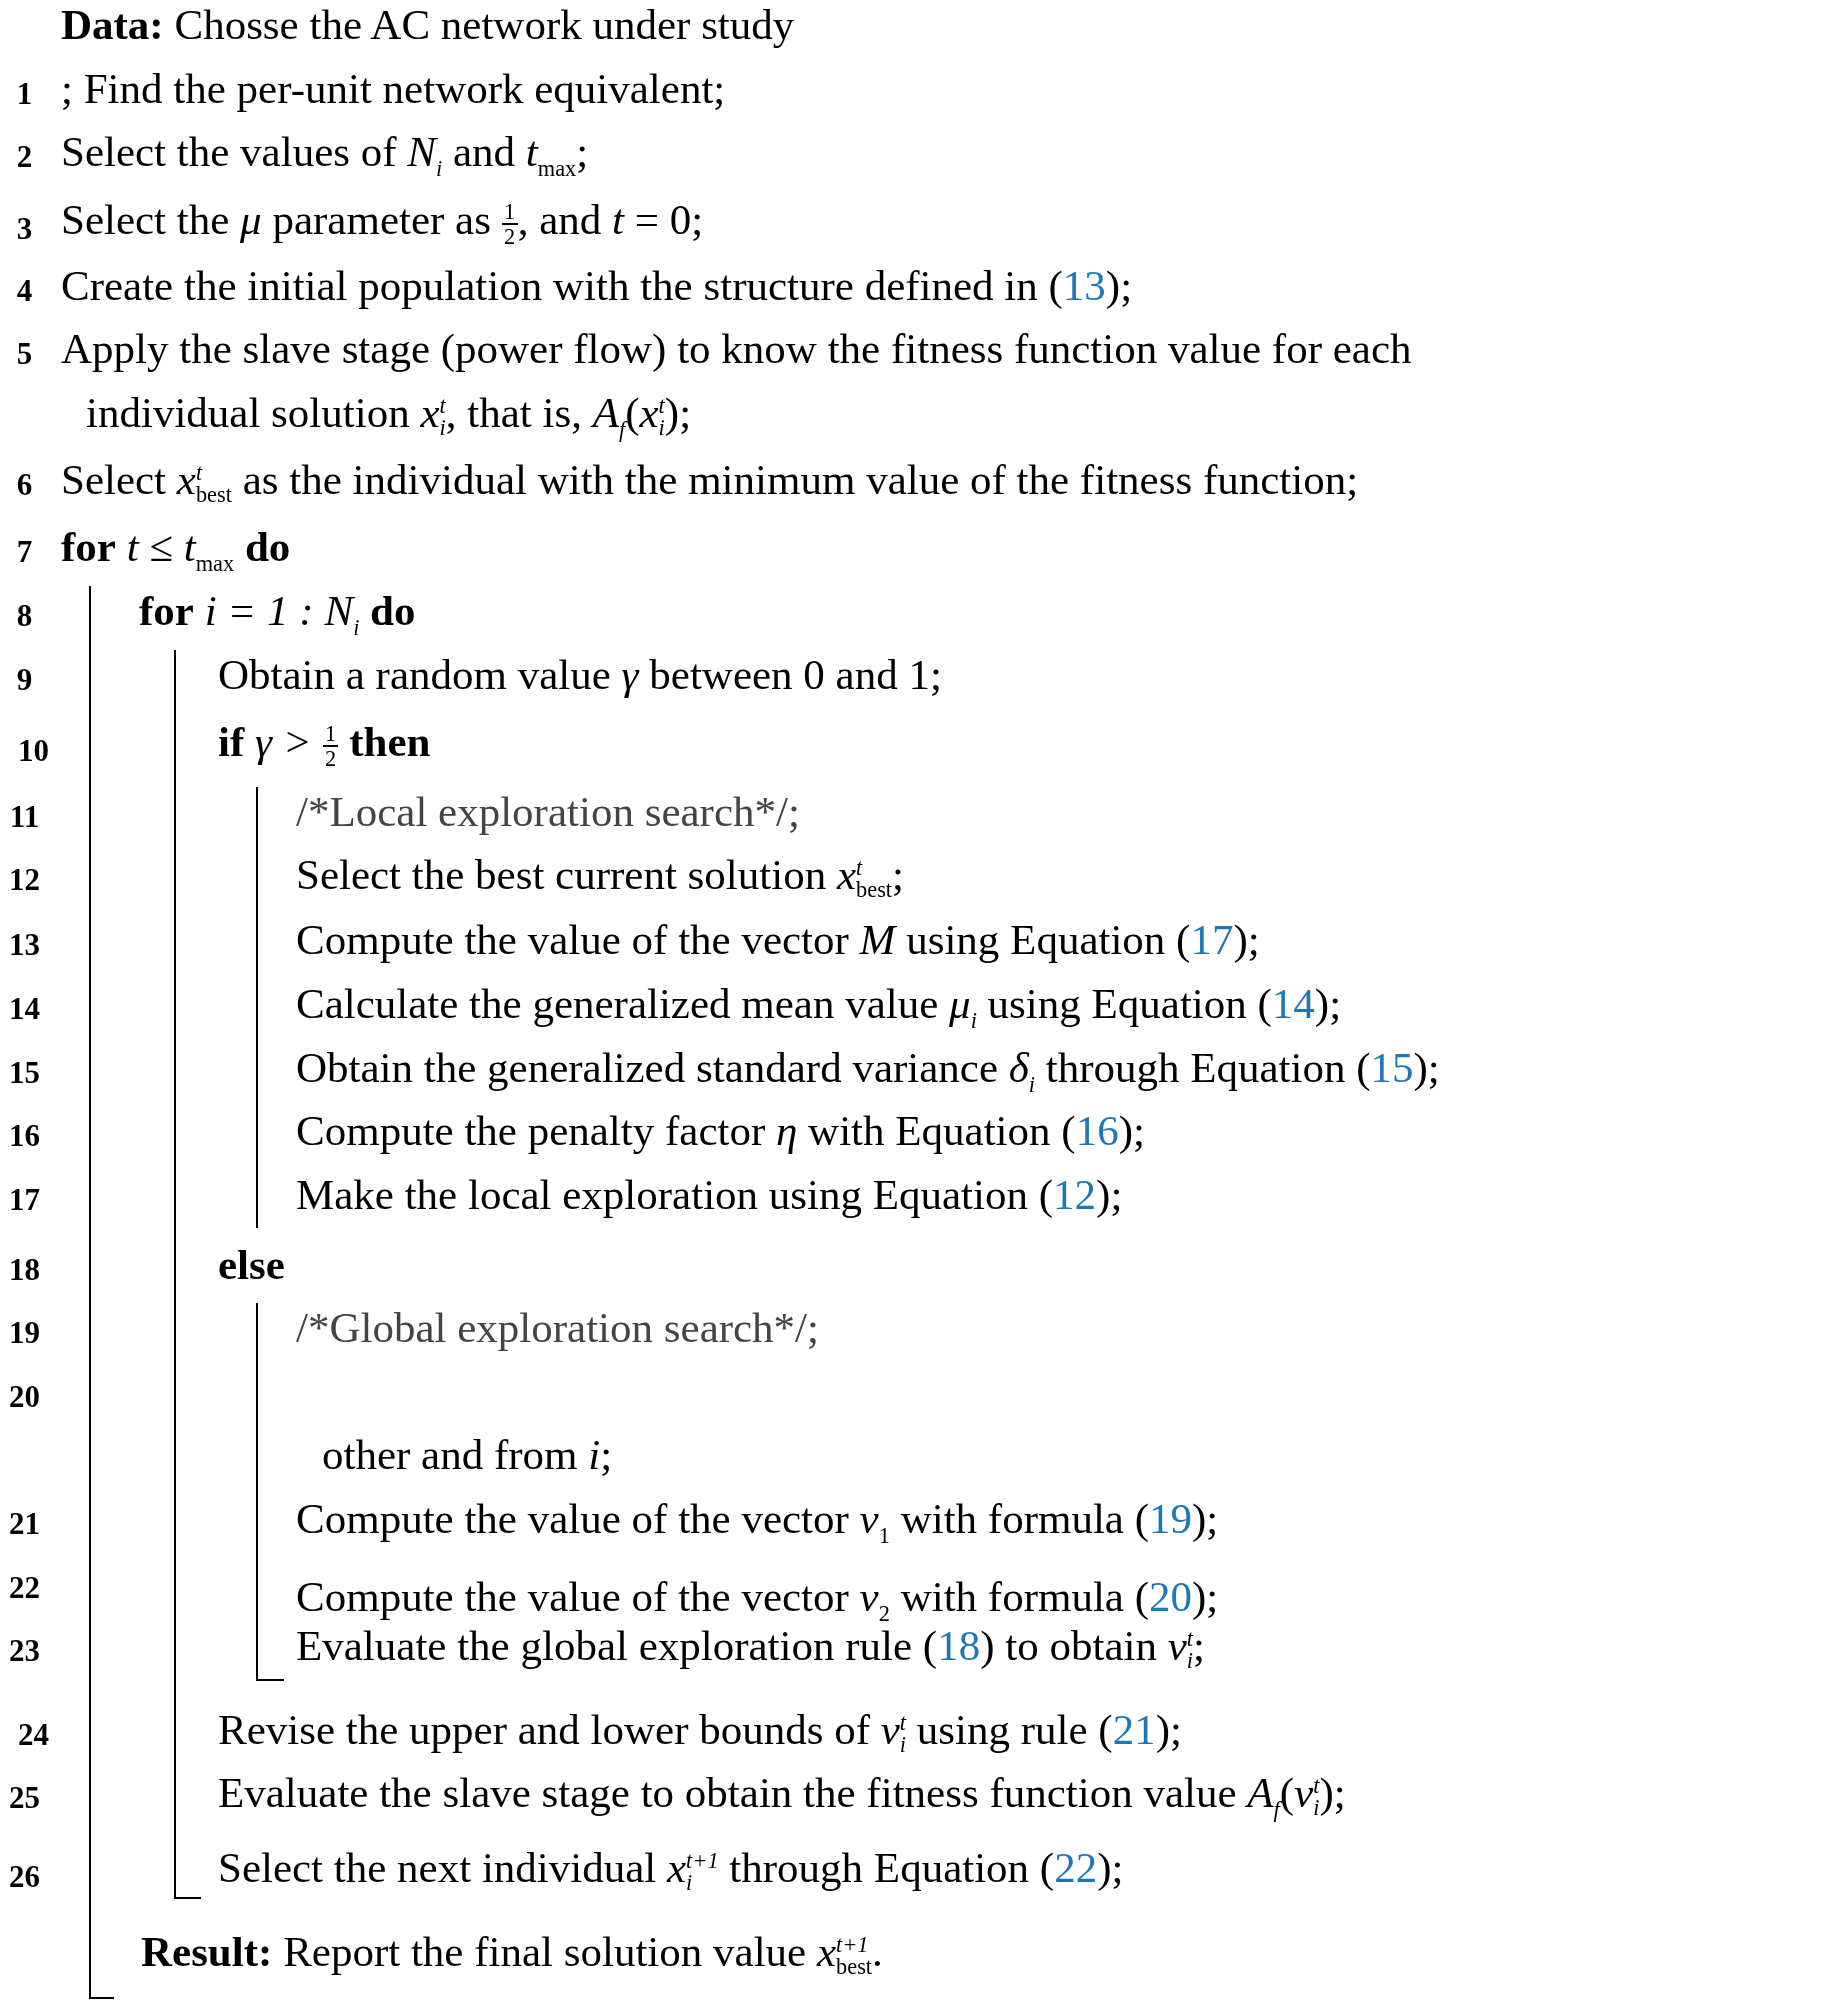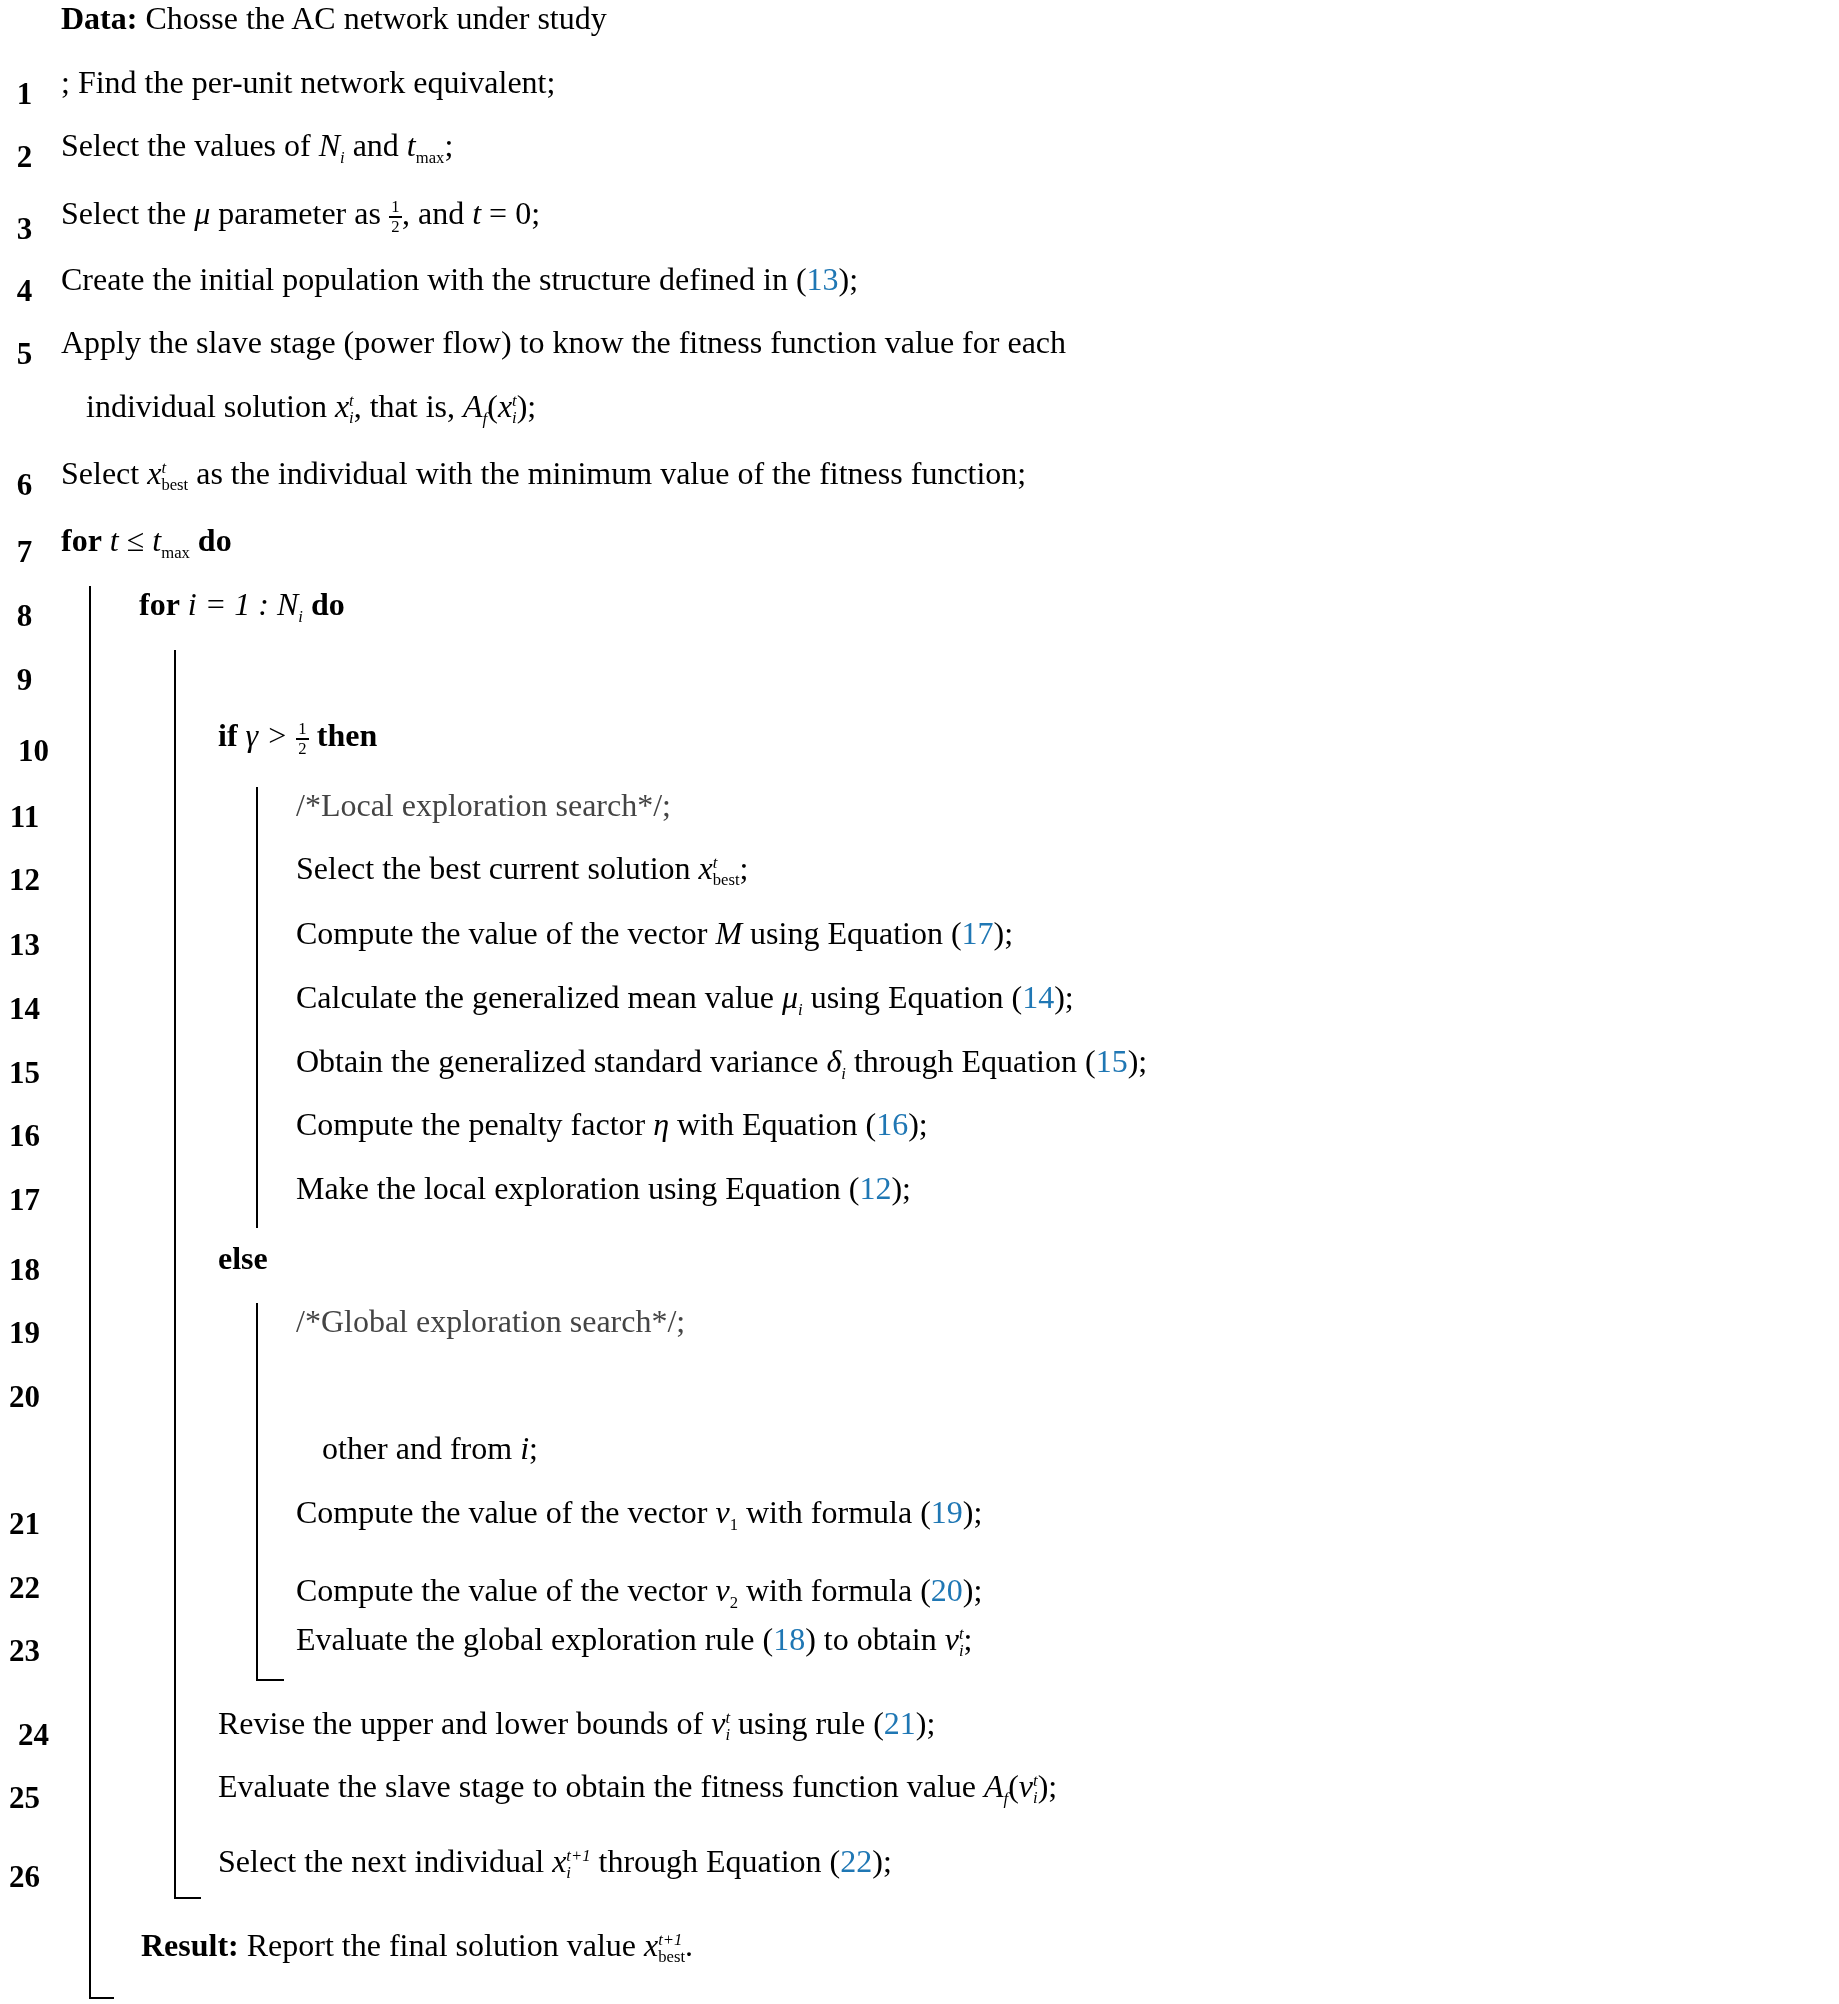--- a/index.html
+++ b/index.html
@@ -1,21 +1,21 @@
 <!DOCTYPE html>
 <html style="font-size:9.8px"><head>
 <meta charset="utf-8">
 <style>
   html, body { margin:0; padding:0; background:#ffffff; }
   body { width:1840px; height:2005px; position:relative; overflow:hidden;
          font-family:"Liberation Serif","DejaVu Serif",serif; color:#000; }
   .row { position:absolute; left:0; width:1840px; height:61px; }
   .ln { position:absolute; left:0; width:49px; text-align:center;
         font-size:31px; font-weight:bold; }
-  .txt { position:absolute; white-space:nowrap; font-size:32px; }
+  .txt { position:absolute; white-space:nowrap; font-size:43px; }
   .kw { font-weight:bold; }
   .m { font-style:italic; }
   .ref { color:#1f77b4; }
   .cmt { color:#444444; }
   sub, sup { font-size:52%; line-height:0; }
   .ss { display:inline-block; vertical-align:middle; line-height:1; text-align:left; font-size:52%; position:relative; }
   .ss span { display:block; }
   .frac { display:inline-block; vertical-align:middle; text-align:center; font-size:52%; line-height:1.05; }
   .frac span { display:block; }
   .frac .num { border-bottom:2.4px solid #000; padding:0 2.4px; }
@@ -84,20 +84,23 @@
 
 <div class="row" style="top:586px;">
   <span class="ln" style="top:12.2px;">8</span>
   <div class="txt" style="left:139px; top:0px;">
     <span class="kw">for</span><span class="m"> i = 1 : N</span><sub class="m">i</sub><span class="kw"> do</span>
   </div>
 </div>
 
 <div class="row" style="top:650px;">
   <span class="ln" style="top:12.2px;">9</span>
+  <div class="txt" style="left:218px; top:0px;">
+    <span>Obtain a random value </span><span class="m">γ</span><span> between 0 and 1;</span>
+  </div>
 </div>
 
 <div class="row" style="top:717px;">
   <span class="ln" style="top:16px;text-align:right;">10</span>
   <div class="txt" style="left:218px; top:0px;">
     <span class="kw">if</span><span class="m"> γ &gt; </span><span class="frac"><span class="num">1</span><span>2</span></span><span class="kw"> then</span>
   </div>
 </div>
 
 <div class="row" style="top:787px;">

